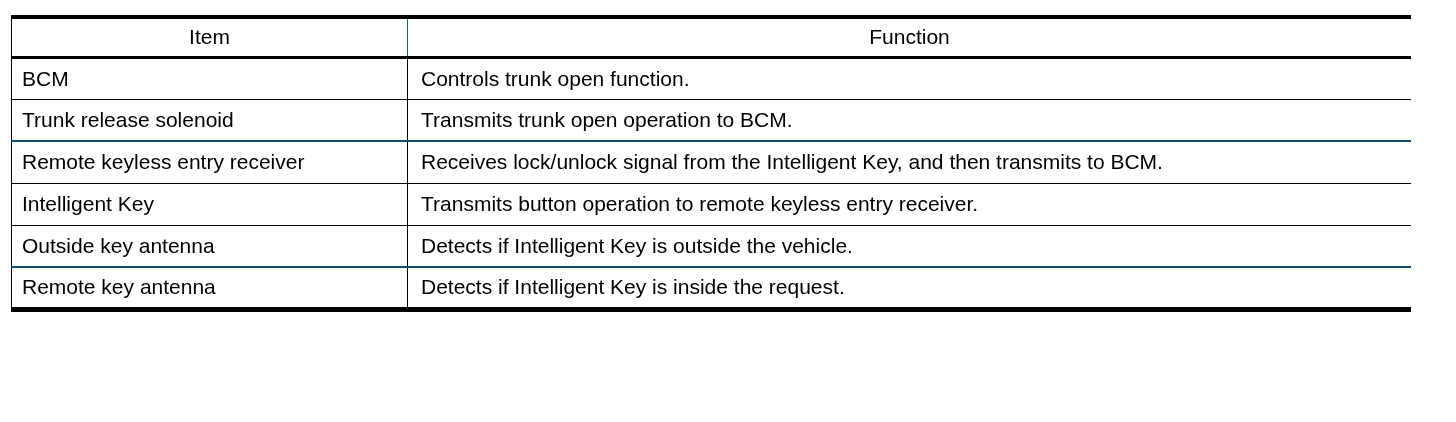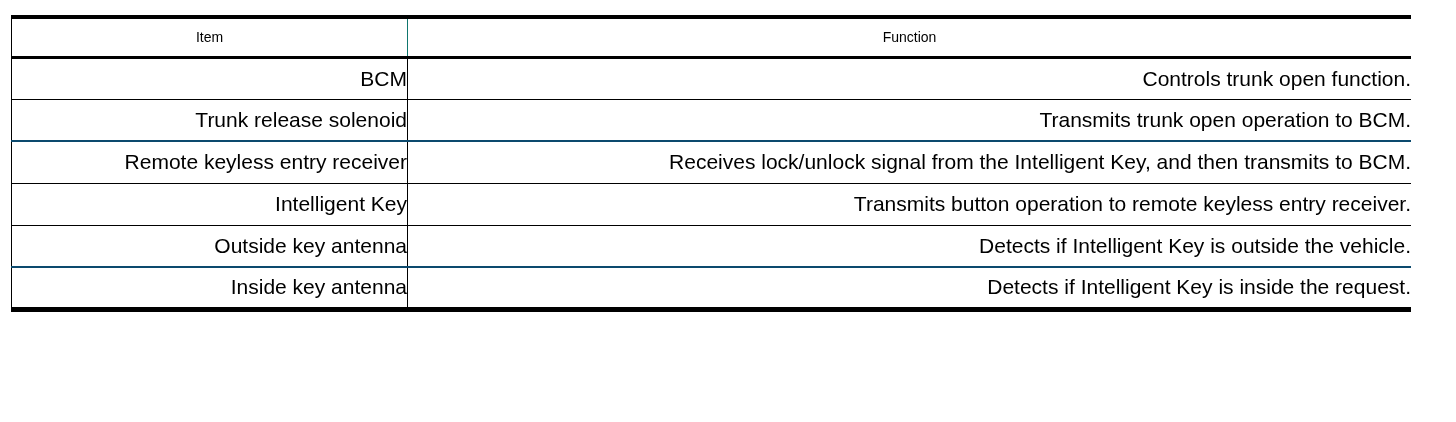--- a/index.html
+++ b/index.html
@@ -36,29 +36,29 @@
     white-space: nowrap;
     overflow: visible;
     vertical-align: middle;
   }
   thead th {
     font-weight: normal;
     text-align: center;
     height: 40px;
     padding: 0;
     border-bottom: 3px solid #000000;
-    font-size: 14px;
+    font-size: 21px;
   }
   th.col-item  { width: 396px; }
   th.col-function { border-left: 1px solid #0f766e; }
   tbody td {
     height: 42px;
     padding: 0 0 0 10px;
     border-bottom: 1px solid #000000;
-    text-align: right;
+    text-align: left;
   }
   tbody td.cell-function {
     border-left: 1px solid #000000;
     padding-left: 13px;
     margin-top: 45px;
   }
   tbody tr.medium-sep td {
     border-bottom: 2px solid #0c4a6e;
   }
   tbody tr:last-child td {
@@ -97,19 +97,19 @@
     <td class="cell-item">Intelligent Key</td>
     <td class="cell-function">Transmits button operation to remote keyless entry receiver.</td>
   </tr>
 
   <tr class="medium-sep">
     <td class="cell-item">Outside key antenna</td>
     <td class="cell-function">Detects if Intelligent Key is outside the vehicle.</td>
   </tr>
 
   <tr>
-    <td class="cell-item">Inside key antenna</td>
+    <td class="cell-item">Remote key antenna</td>
     <td class="cell-function">Detects if Intelligent Key is inside the request.</td>
   </tr>
 
 </tbody>
   </table>
 </div>
 
 </body></html>

